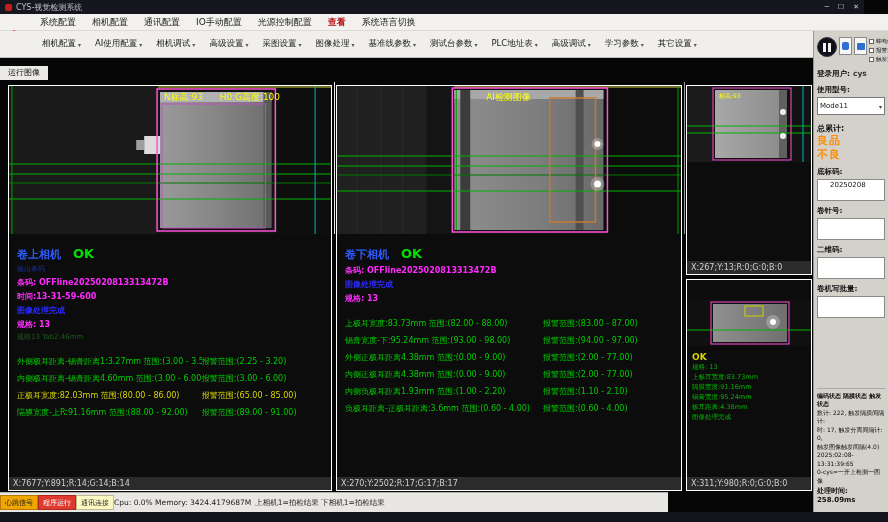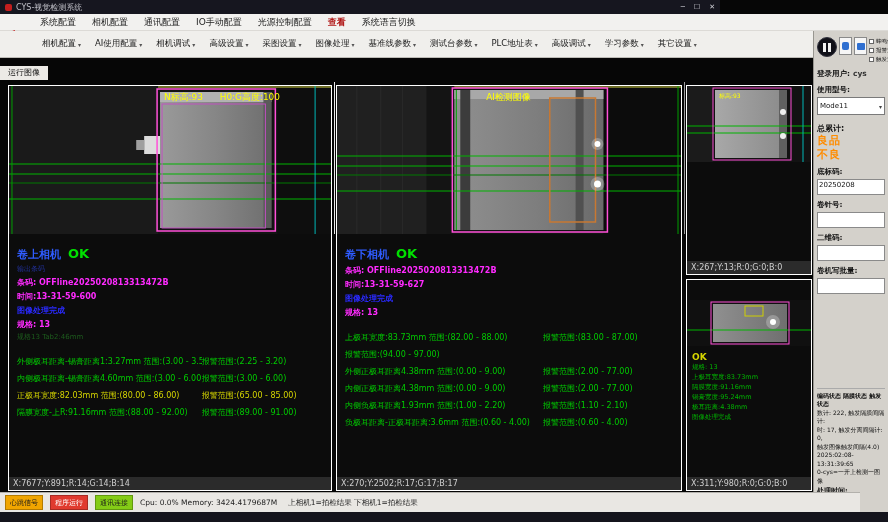--- a/index.html
+++ b/index.html
@@ -1,21 +1,21 @@
 <!DOCTYPE html>
 <html><head>
 <meta charset="utf-8">
 <style>
   * { margin:0; padding:0; box-sizing:border-box; }
   html,body { width:888px; height:522px; }
   body { font-family:"DejaVu Sans","Liberation Sans",sans-serif; background:#000; overflow:hidden; }
   .app { position:relative; width:888px; height:522px; background:#060606; }
 
   
-  .titlebar { position:absolute; left:0; top:0; width:720px; height:14px; background:#16161f;
+  .titlebar { position:absolute; left:0; top:0; width:864px; height:14px; background:#16161f;
               display:flex; align-items:center; padding:0 5px; color:#c0c0c8; font-size:8px; }
   .ticon { width:7px; height:7px; background:#c41e1e; border-radius:2px; margin-right:4px; flex:none; }
   .wbtns { margin-left:auto; display:flex; gap:9px; font-size:7px; color:#cfcfd6; }
   .wbtn { cursor:default; }
 
   
   .menubar { position:absolute; left:0; top:14px; width:888px; height:17px; background:#f2f1ef;
              border-bottom:1px solid #dcdad6; display:flex; align-items:center; gap:16px;
              padding-left:40px; font-size:9px; color:#1c1c1c; }
   .menu-item.red { color:#b01515; font-weight:bold; }
@@ -39,21 +39,21 @@
   .p1 { left:8px;   top:27px;  width:324px; height:406px; }
   .p2 { left:336px; top:27px;  width:346px; height:406px; }
   .p3 { left:686px; top:27px;  width:126px; height:190px; }
   .p4 { left:686px; top:221px; width:126px; height:212px; }
   .cam-img { display:block; width:100%; }
 
   .footerbar { position:absolute; left:0; right:0; bottom:0; height:13px; background:#2b2b2b;
                color:#cfcfcf; font-size:8px; line-height:13px; padding-left:4px; white-space:nowrap; }
 
   .ptext { padding:12px 6px 0 8px; }
-  .cam-title { display:flex; align-items:baseline; gap:7px; }
+  .cam-title { display:flex; align-items:baseline; gap:12px; }
   .cam-title .cname { color:#2f5cff; font-weight:bold; font-size:11px; }
   .cam-title .ok { color:#00e000; font-weight:bold; font-size:13px; }
   .t-dim-blue { color:#223099; font-size:7px; margin-top:2px; }
   .t-mag  { color:#ff2bff; font-size:8px; font-weight:bold; margin-top:3px; white-space:nowrap; }
   .t-blue { color:#2a2aff; font-size:8px; font-weight:bold; margin-top:3px; }
   .t-dimgreen { color:#1d5c1d; font-size:7px; margin-top:2px; }
   .meas { margin-top:14px; }
   .meas-row { display:flex; font-size:8px; color:#00cc00; margin-top:6px; white-space:nowrap; }
   .meas-row .ml { width:60%; overflow:hidden; }
   .meas-row .mr { width:40%; overflow:hidden; }
@@ -79,30 +79,30 @@
   .chk { width:5px; height:5px; border:1px solid #666; background:#fff; flex:none; }
   .srow { margin-top:6px; display:flex; gap:3px; align-items:baseline; }
   .slabel { font-weight:bold; font-size:7.5px; }
   .suser { font-weight:bold; color:#333; }
   .sselect { margin-top:2px; height:12px; background:#fff; border:1px solid #7a7a7a;
              display:flex; align-items:center; justify-content:space-between; padding:8px 2px; font-size:7px; }
   .sel-caret { font-size:6px; color:#444; }
   .total { margin-top:8px; font-size:8px; }
   .counter { color:#ff8c00; font-weight:bold; font-size:11px; line-height:14px; letter-spacing:1px; }
   .fgroup { margin-top:5px; }
-  .sfield { margin-top:2px; height:16px; background:#fff; border:1px solid #8a8a8a;
-            font-size:7px; line-height:10px; padding:0 1px; white-space:nowrap; overflow:hidden; }
+  .sfield { margin-top:2px; height:22px; background:#fff; border:1px solid #8a8a8a;
+            font-size:7px; line-height:10px; padding:0 12px; white-space:nowrap; overflow:hidden; }
   .stats { position:absolute; left:3px; right:3px; bottom:8px; border-top:1px solid #aaa;
            padding-top:3px; font-size:6px; line-height:8.5px; color:#101010; }
   .stats-h { font-weight:bold; }
   .ptime { font-size:7px; font-weight:bold; margin-top:2px; }
 
   
-  .statusbar { position:absolute; left:0; top:492px; width:860px; height:20px; background:#e9e7e3;
-               border-top:1px solid #b3b1ac; display:flex; align-items:center; gap:7px; padding-left:5px;
+  .statusbar { position:absolute; left:0; top:492px; width:668px; height:20px; background:#e9e7e3;
+               border-top:1px solid #b3b1ac; display:flex; align-items:center; 
                font-size:7.5px; color:#222; }
   .chip { padding:1.5px 4px; font-size:7px; border:1px solid rgba(0,0,0,.25); white-space:nowrap; }
   .cpu { white-space:nowrap; }
   .camres { white-space:nowrap; margin-left:4px; }
   .bottomstrip { position:absolute; left:0; top:512px; width:888px; height:10px; background:#14141c; }
 </style>
 </head>
 <body>
 
 <div class="app">
@@ -285,29 +285,29 @@
         <circle cx="262" cy="98" r="3.5" fill="#ffffff"></circle>
         <line x1="343" y1="0" x2="343" y2="148" stroke="#00a000"></line>
         <text x="150" y="14" font-size="9" fill="#ffff00">AI检测图像</text>
       </svg>
       <div class="ptext">
         <div class="cam-title">
           <span class="cname">卷下相机</span>
           <span class="ok">OK</span>
         </div>
         <div class="t-mag">条码: OFFline2025020813313472B</div>
-        <div class="t-mag">时间:13-31-59-627</div>
         <div class="t-blue">图像处理完成</div>
         <div class="t-mag">规格: 13</div>
         <div class="meas">
           <div class="meas-row">
               <span class="ml">上极耳宽度:83.73mm 范围:(82.00 - 88.00)</span>
               <span class="mr">报警范围:(83.00 - 87.00)</span>
             </div>
           <div class="meas-row">
+              <span class="ml">锡膏宽度-下:95.24mm 范围:(93.00 - 98.00)</span>
               <span class="mr">报警范围:(94.00 - 97.00)</span>
             </div>
           <div class="meas-row">
               <span class="ml">外侧正极耳距离4.38mm 范围:(0.00 - 9.00)</span>
               <span class="mr">报警范围:(2.00 - 77.00)</span>
             </div>
           <div class="meas-row">
               <span class="ml">内侧正极耳距离4.38mm 范围:(0.00 - 9.00)</span>
               <span class="mr">报警范围:(2.00 - 77.00)</span>
             </div>
@@ -444,19 +444,19 @@
       <div>触发图像触发间隔(4.0)</div>
       <div>2025:02:08-13:31:39:65</div>
       <div>0-cys=一开上检测一图像</div>
       <div class="ptime">处理时间: 258.09ms</div>
     </div>
   </div>
 
   <div class="statusbar">
     <span class="chip" style="background: rgb(240, 165, 0); color: rgb(26, 26, 26);">心跳信号</span>
     <span class="chip" style="background: rgb(224, 58, 47); color: rgb(255, 255, 255);">程序运行</span>
-    <span class="chip" style="background: #84cc16; color: rgb(26, 26, 26);">通讯连接</span>
+    <span class="chip" style="background: #fef9c3; color: rgb(26, 26, 26);">通讯连接</span>
     <span class="cpu">Cpu: 0.0% Memory: 3424.4179687M</span>
     <span class="camres">上相机1=拍检结果    下相机1=拍检结果</span>
   </div>
 
   <div class="bottomstrip"></div>
 </div>
 
 </body></html>

